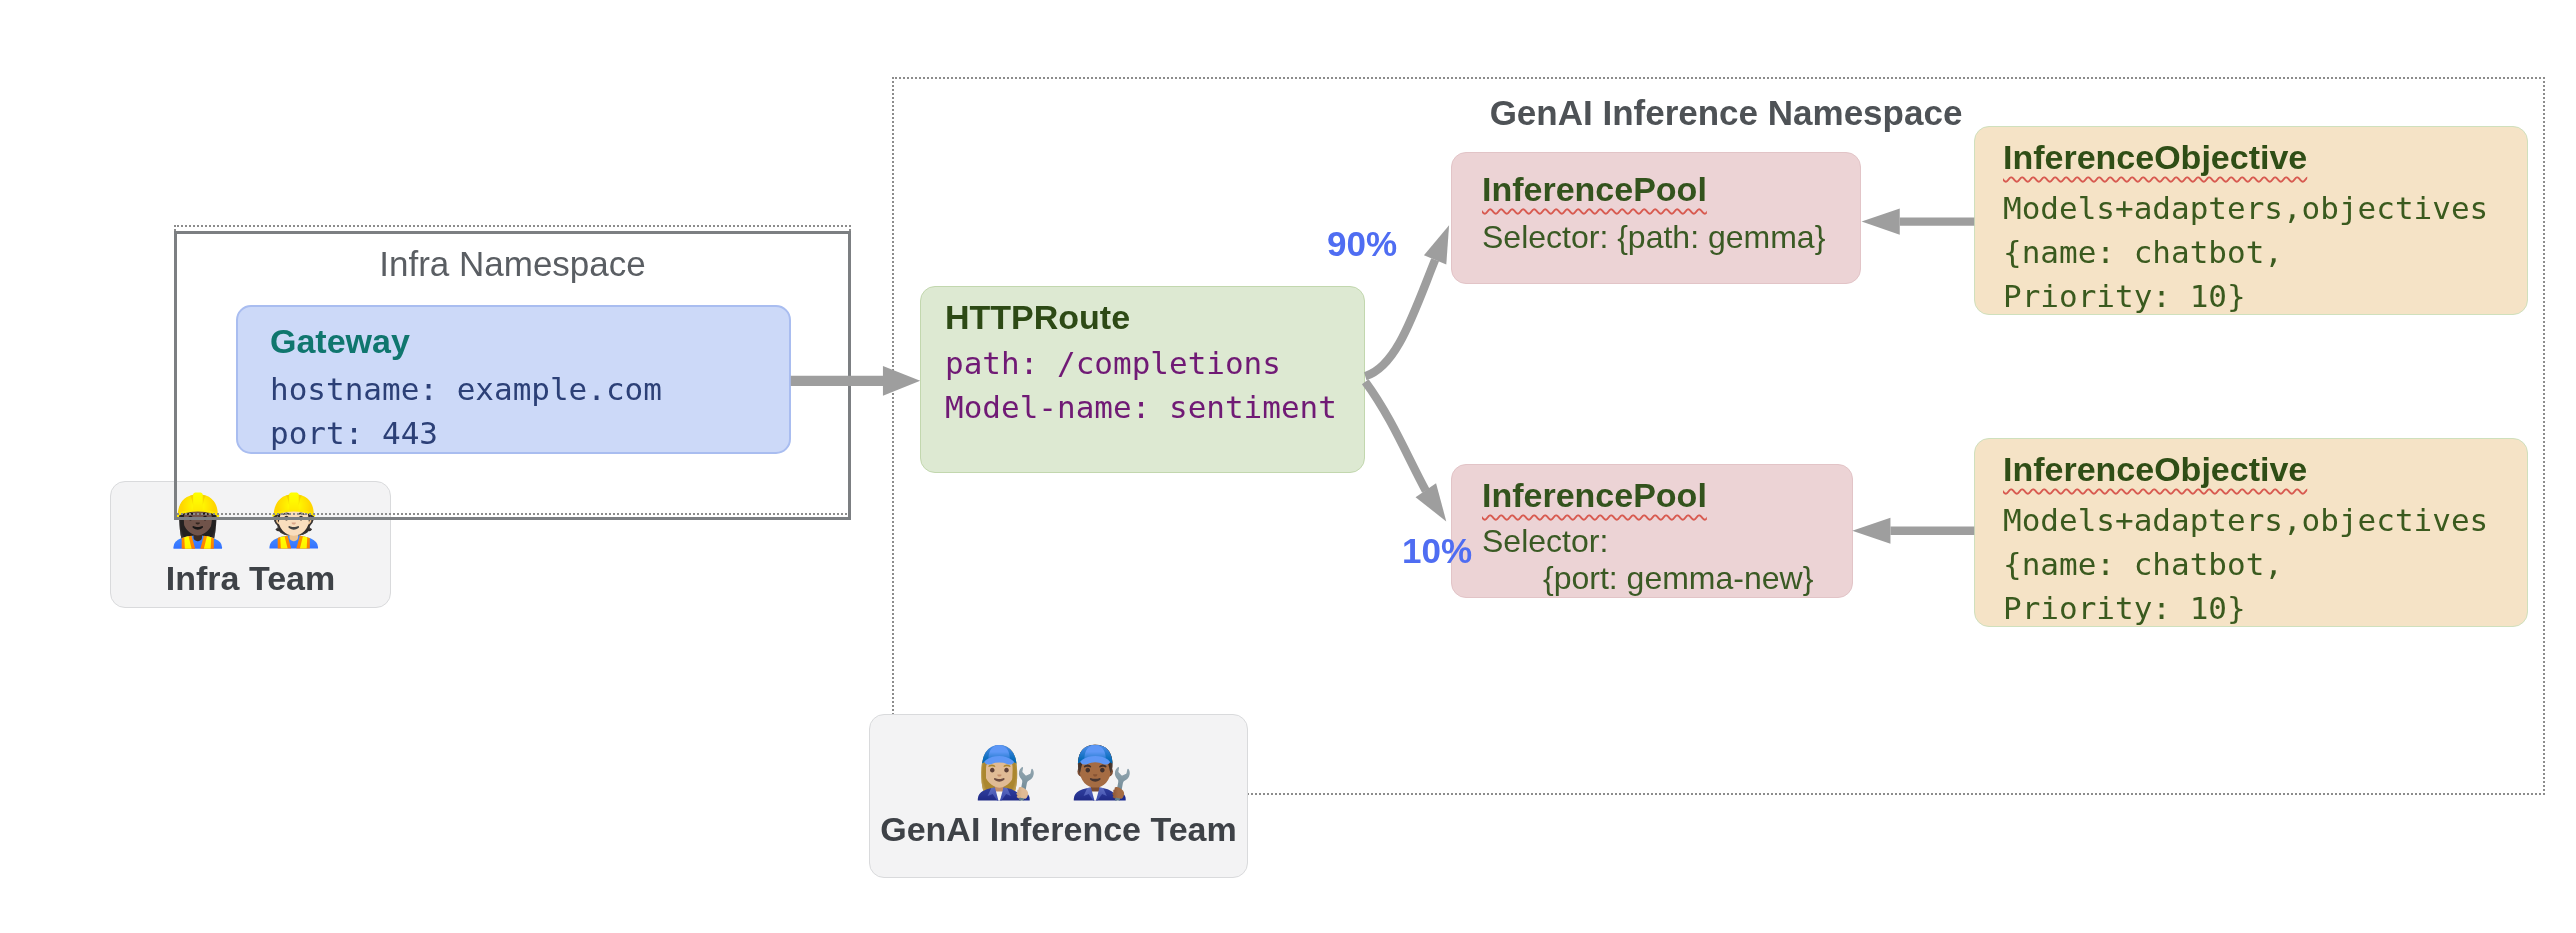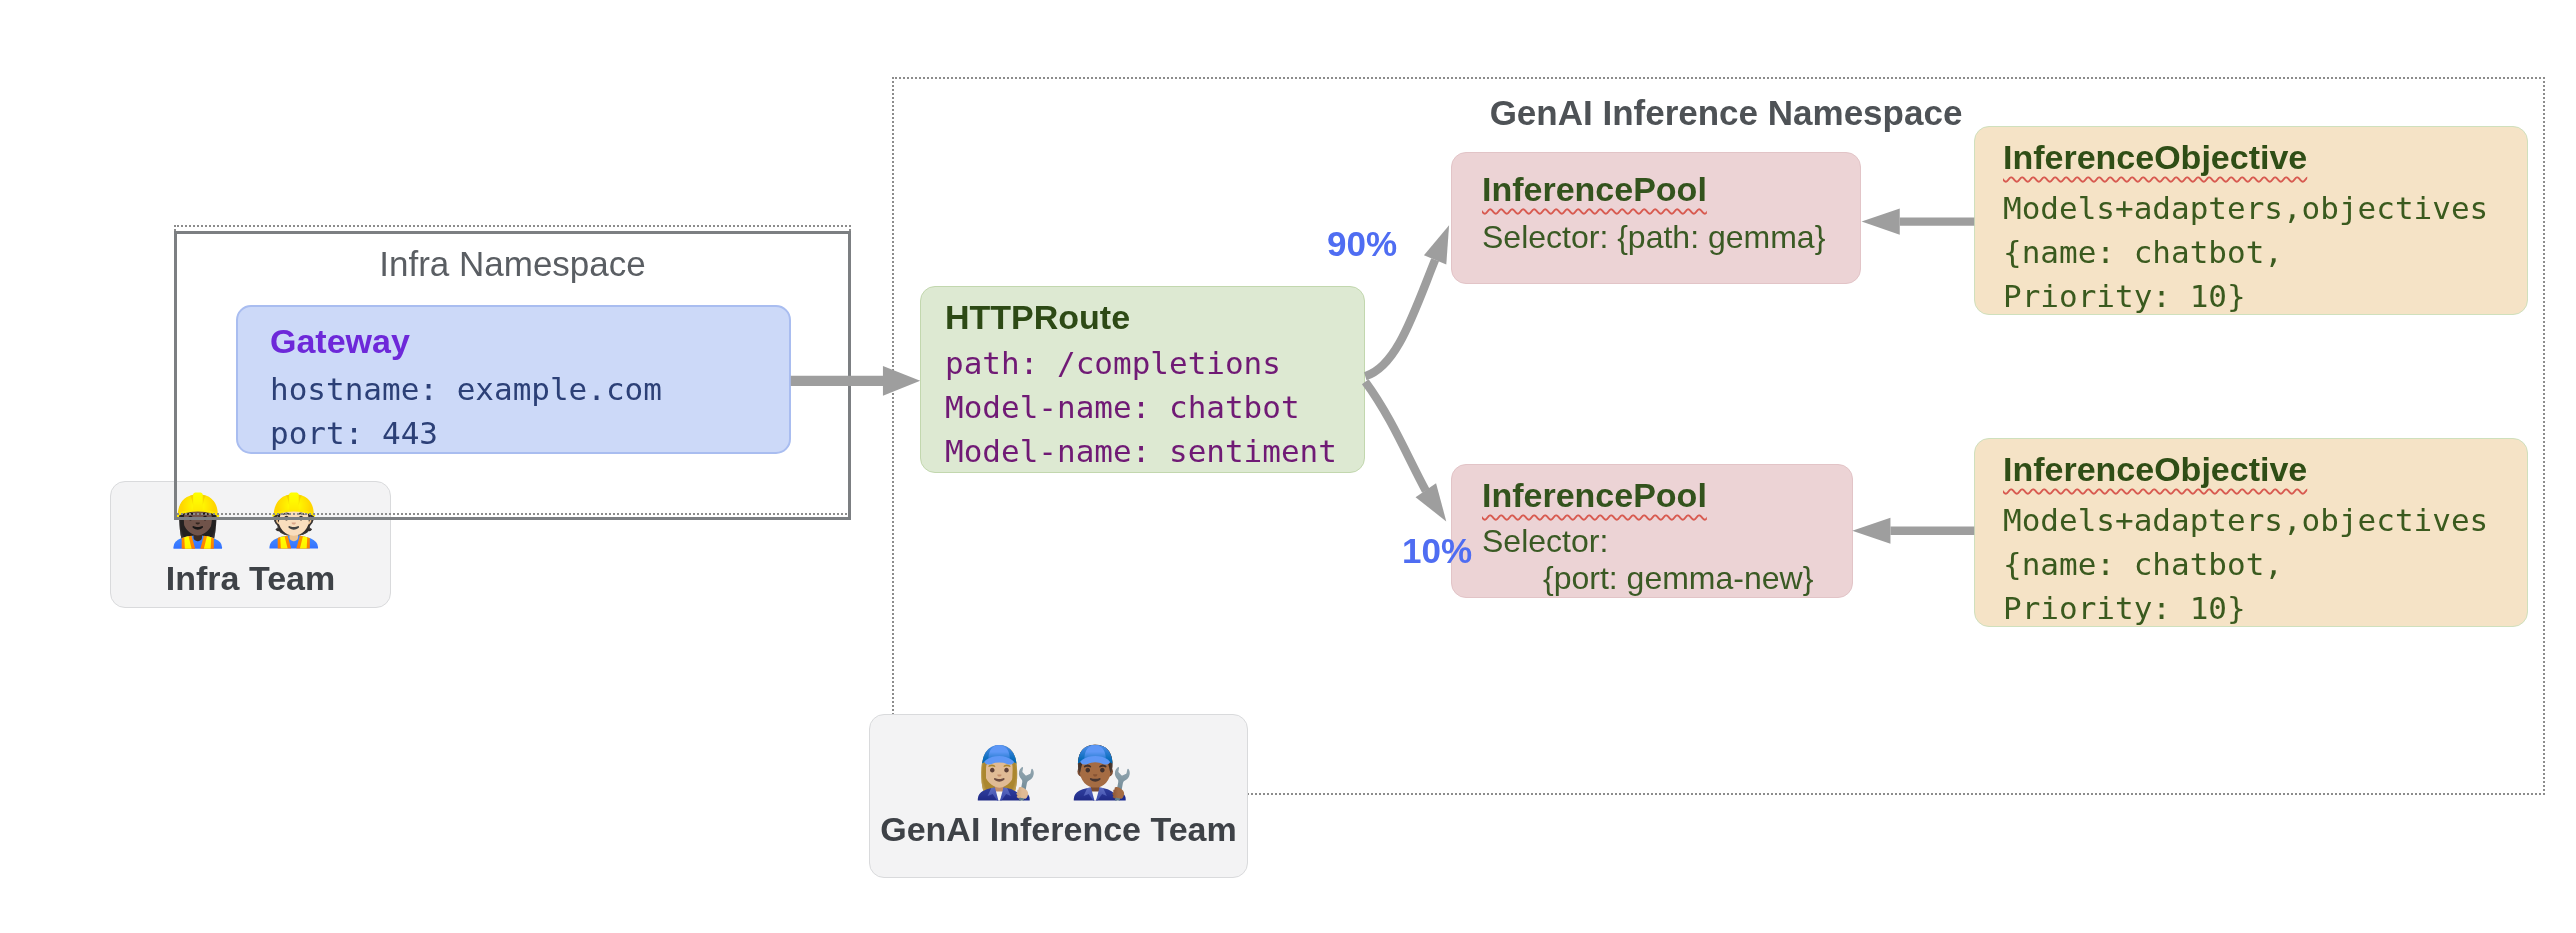--- a/index.html
+++ b/index.html
@@ -14,21 +14,21 @@
   .ns-title{color:#5a5e63;font-size:35px;text-align:center;white-space:nowrap;}
   .ns-title-bold{color:#4e5256;font-size:35px;font-weight:bold;text-align:center;white-space:nowrap;}
 
   
   .card{box-sizing:border-box;border-radius:15px;}
   .card-title{font-size:34px;font-weight:bold;white-space:nowrap;}
   .mono{font-family:"DejaVu Sans Mono",monospace;font-size:31px;line-height:44px;white-space:pre;}
   .sans-line{font-size:32px;line-height:41px;white-space:pre;}
 
   .gateway-card{background:#ccd9f8;border:2.8px solid #a9bdf0;}
-  .gateway-card .card-title{color:#6d28d9;margin-bottom:5.6px;}
+  .gateway-card .card-title{color:#0f766e;margin-bottom:5.6px;}
   .gateway-card .mono{color:#2c4077;}
 
   .route-card{background:#dde9d2;border:1.9px solid #c2d7ae;}
   .route-card .card-title{color:#2d4a15;margin-bottom:3.7px;}
   .route-card .mono{color:#701a75;}
 
   .pool-card{background:#ecd3d5;border:1.9px solid #e2c4c7;}
   .pool-card .card-title{color:#33531d;margin-bottom:7.5px;}
   .pool-card .sans-line{color:#3a5a24;}
 
@@ -69,21 +69,20 @@
   </div>
 
   <div class="abs team-card z2" style="left:110px;top:481px;width:281px;height:127px;">
     <div class="team-emojis">👷🏿‍♀️ 👷🏻</div>
     <div class="team-label">Infra Team</div>
   </div>
 
   <div class="abs card route-card z2" style="left:920px;top:286px;width:445px;height:187px;padding:11.2px 0 0 24px;">
     <div class="card-title">HTTPRoute</div>
     <div class="mono">path: /completions</div>
-    <div class="mono">Model-name: chatbot</div>
     <div class="mono">Model-name: sentiment</div>
   </div>
 
   <div class="abs pct z4" style="left:1327px;top:224px;">90%</div>
   <div class="abs pct z4" style="left:1402px;top:531px;">10%</div>
 
   <div class="abs card pool-card z2" style="left:1451px;top:152px;width:410px;height:132px;padding:17px 0 0 30px;">
     <div class="card-title"><span class="squiggle">InferencePool</span></div>
     <div class="sans-line">Selector: {path: gemma}</div>
   </div>

